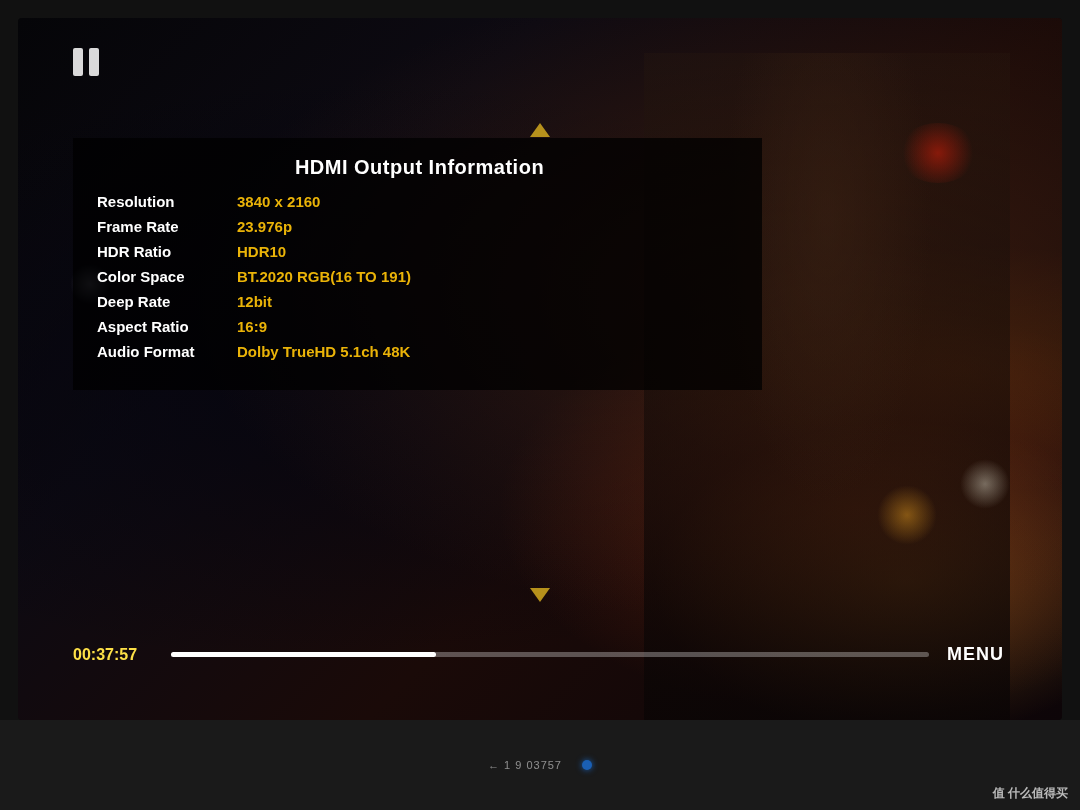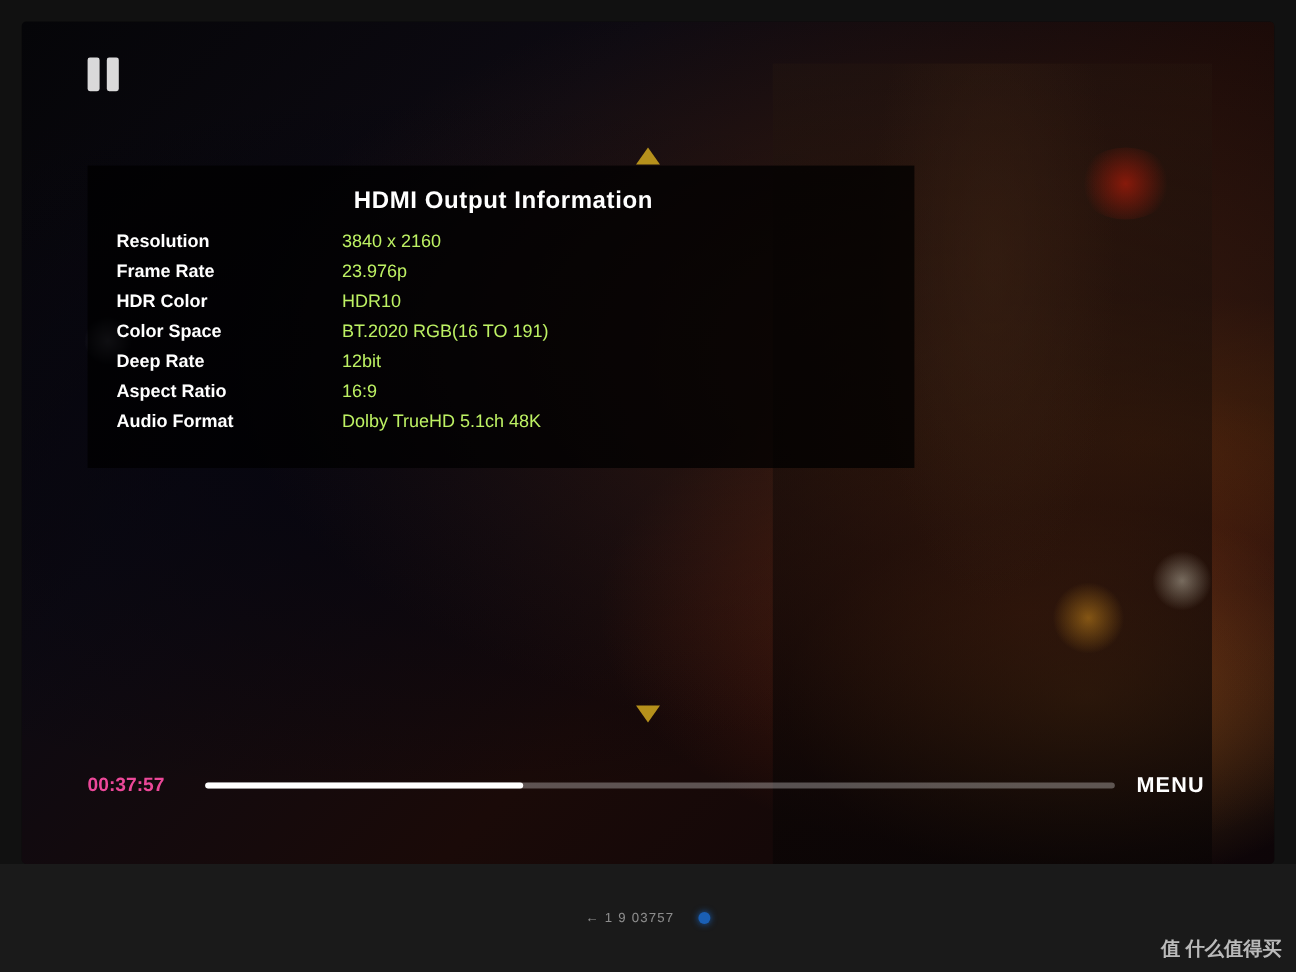--- a/index.html
+++ b/index.html
@@ -170,39 +170,38 @@
 
     .info-label {
       color: #ffffff;
       font-size: 15px;
       font-weight: bold;
       min-width: 140px;
       flex-shrink: 0;
     }
 
     .info-value {
-      color: #bef264;
+      color: #eab308;
       font-size: 15px;
-      font-weight: normal;
-      margin-left: 48px;
+      font-weight: bold;
     }
 
     
     .progress-area {
       position: absolute;
       bottom: 55px;
       left: 55px;
       right: 55px;
       display: flex;
       align-items: center;
       gap: 18px;
     }
 
     .time-display {
-      color: #ec4899;
+      color: #fde047;
       font-size: 16px;
       font-weight: bold;
       white-space: nowrap;
       min-width: 80px;
     }
 
     .progress-track {
       flex: 1;
       height: 5px;
       background: rgba(255,255,255,0.3);
@@ -257,21 +256,21 @@
     .watermark {
       position: absolute;
       bottom: 8px;
       right: 12px;
       color: rgba(255,255,255,0.7);
       font-size: 13px;
       font-weight: bold;
     }
 
     .watermark-cn {
-      font-size: 16px;
+      font-size: 12px;
     }
   </style>
 </head>
 <body>
 
 <div class="outer-frame">
 
   <div class="tv-screen">
 
     <div class="video-bg"></div>
@@ -293,21 +292,21 @@
 
       <div class="info-row">
         <span class="info-label">Resolution</span>
         <span class="info-value">3840 x 2160</span>
       </div>
       <div class="info-row">
         <span class="info-label">Frame Rate</span>
         <span class="info-value">23.976p</span>
       </div>
       <div class="info-row">
-        <span class="info-label">HDR Color</span>
+        <span class="info-label">HDR Ratio</span>
         <span class="info-value">HDR10</span>
       </div>
       <div class="info-row">
         <span class="info-label">Color Space</span>
         <span class="info-value">BT.2020  RGB(16 TO 191)</span>
       </div>
       <div class="info-row">
         <span class="info-label">Deep Rate</span>
         <span class="info-value">12bit</span>
       </div>

